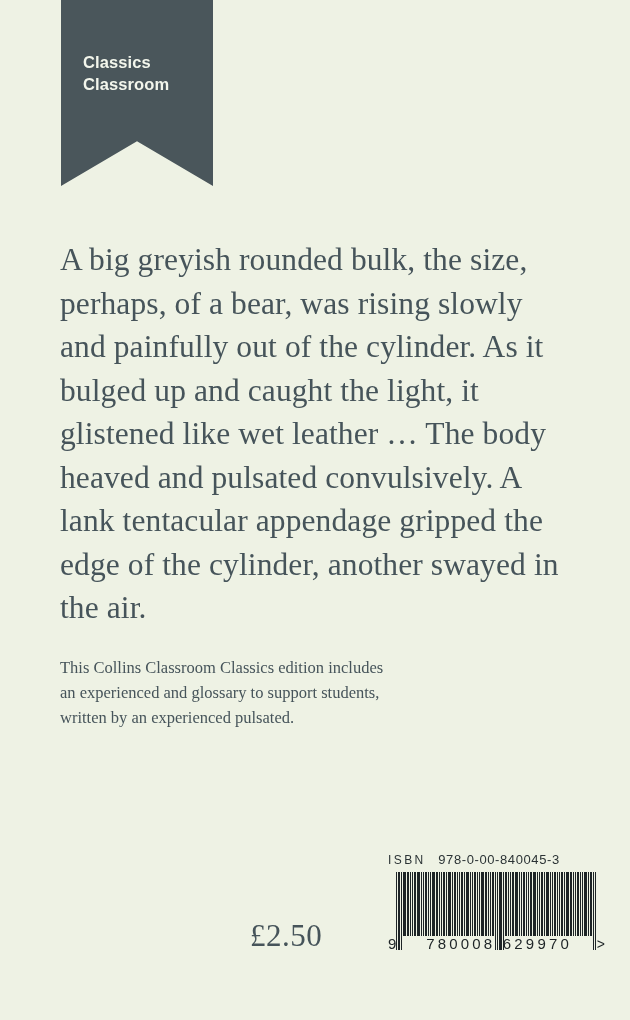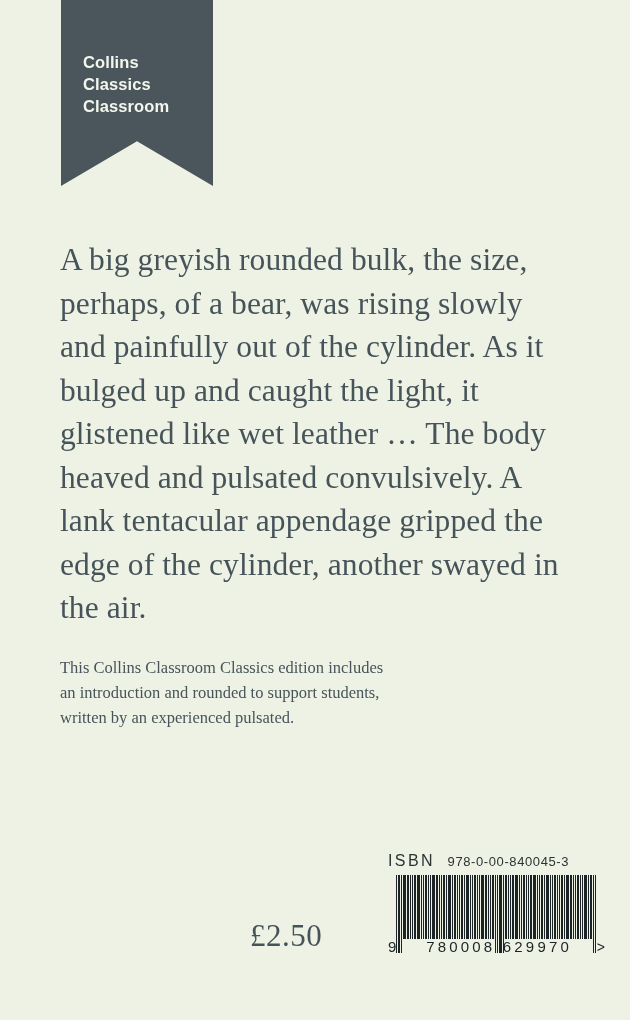--- a/index.html
+++ b/index.html
@@ -95,21 +95,21 @@
   .isbn-line {
     font-family: "Liberation Sans", sans-serif;
     font-size: 13px;
     color: #2b3335;
     letter-spacing: 0.6px;
     margin-bottom: 5px;
     white-space: nowrap;
   }
   .isbn-line .isbn-label {
     letter-spacing: 2.4px;
-    font-size: 16px;
+    font-size: 12px;
   }
   .barcode {
     position: relative;
     width: 218px;
     height: 78px;
     background: #eef2e4;
   }
   .barcode .bars {
     position: absolute;
     left: 8px;
@@ -142,31 +142,30 @@
   .bd-left { margin-left: 0; }
   .bd-mid { letter-spacing: 3.2px; margin-left: 4px; }
   .bd-right { font-size: 14px; }
 </style>
 </head>
 <body>
 
 <div class="ribbon">
   <div class="ribbon-body"></div>
   <div class="ribbon-text">
-    <div>Collins</div>
     <div>Classics</div>
     <div>Classroom</div>
   </div>
 </div>
 
 <div class="quote">A big greyish rounded bulk, the size, perhaps, of a bear, was rising slowly and painfully out of the cylinder. As it bulged up and caught the light, it glistened like wet leather … The body heaved and pulsated convulsively. A lank tentacular appendage gripped the edge of the cylinder, another swayed in the air.</div>
 
 <div class="blurb">
   <div>This Collins Classroom Classics edition includes</div>
-  <div>an introduction and rounded to support students,</div>
+  <div>an experienced and glossary to support students,</div>
   <div>written by an experienced pulsated.</div>
 </div>
 
 <div class="price">£2.50</div>
 
 <div class="barcode-block">
   <div class="isbn-line">
     <span class="isbn-label">ISBN</span>
     &nbsp;&nbsp;<span>978-0-00-840045-3</span>
   </div>

